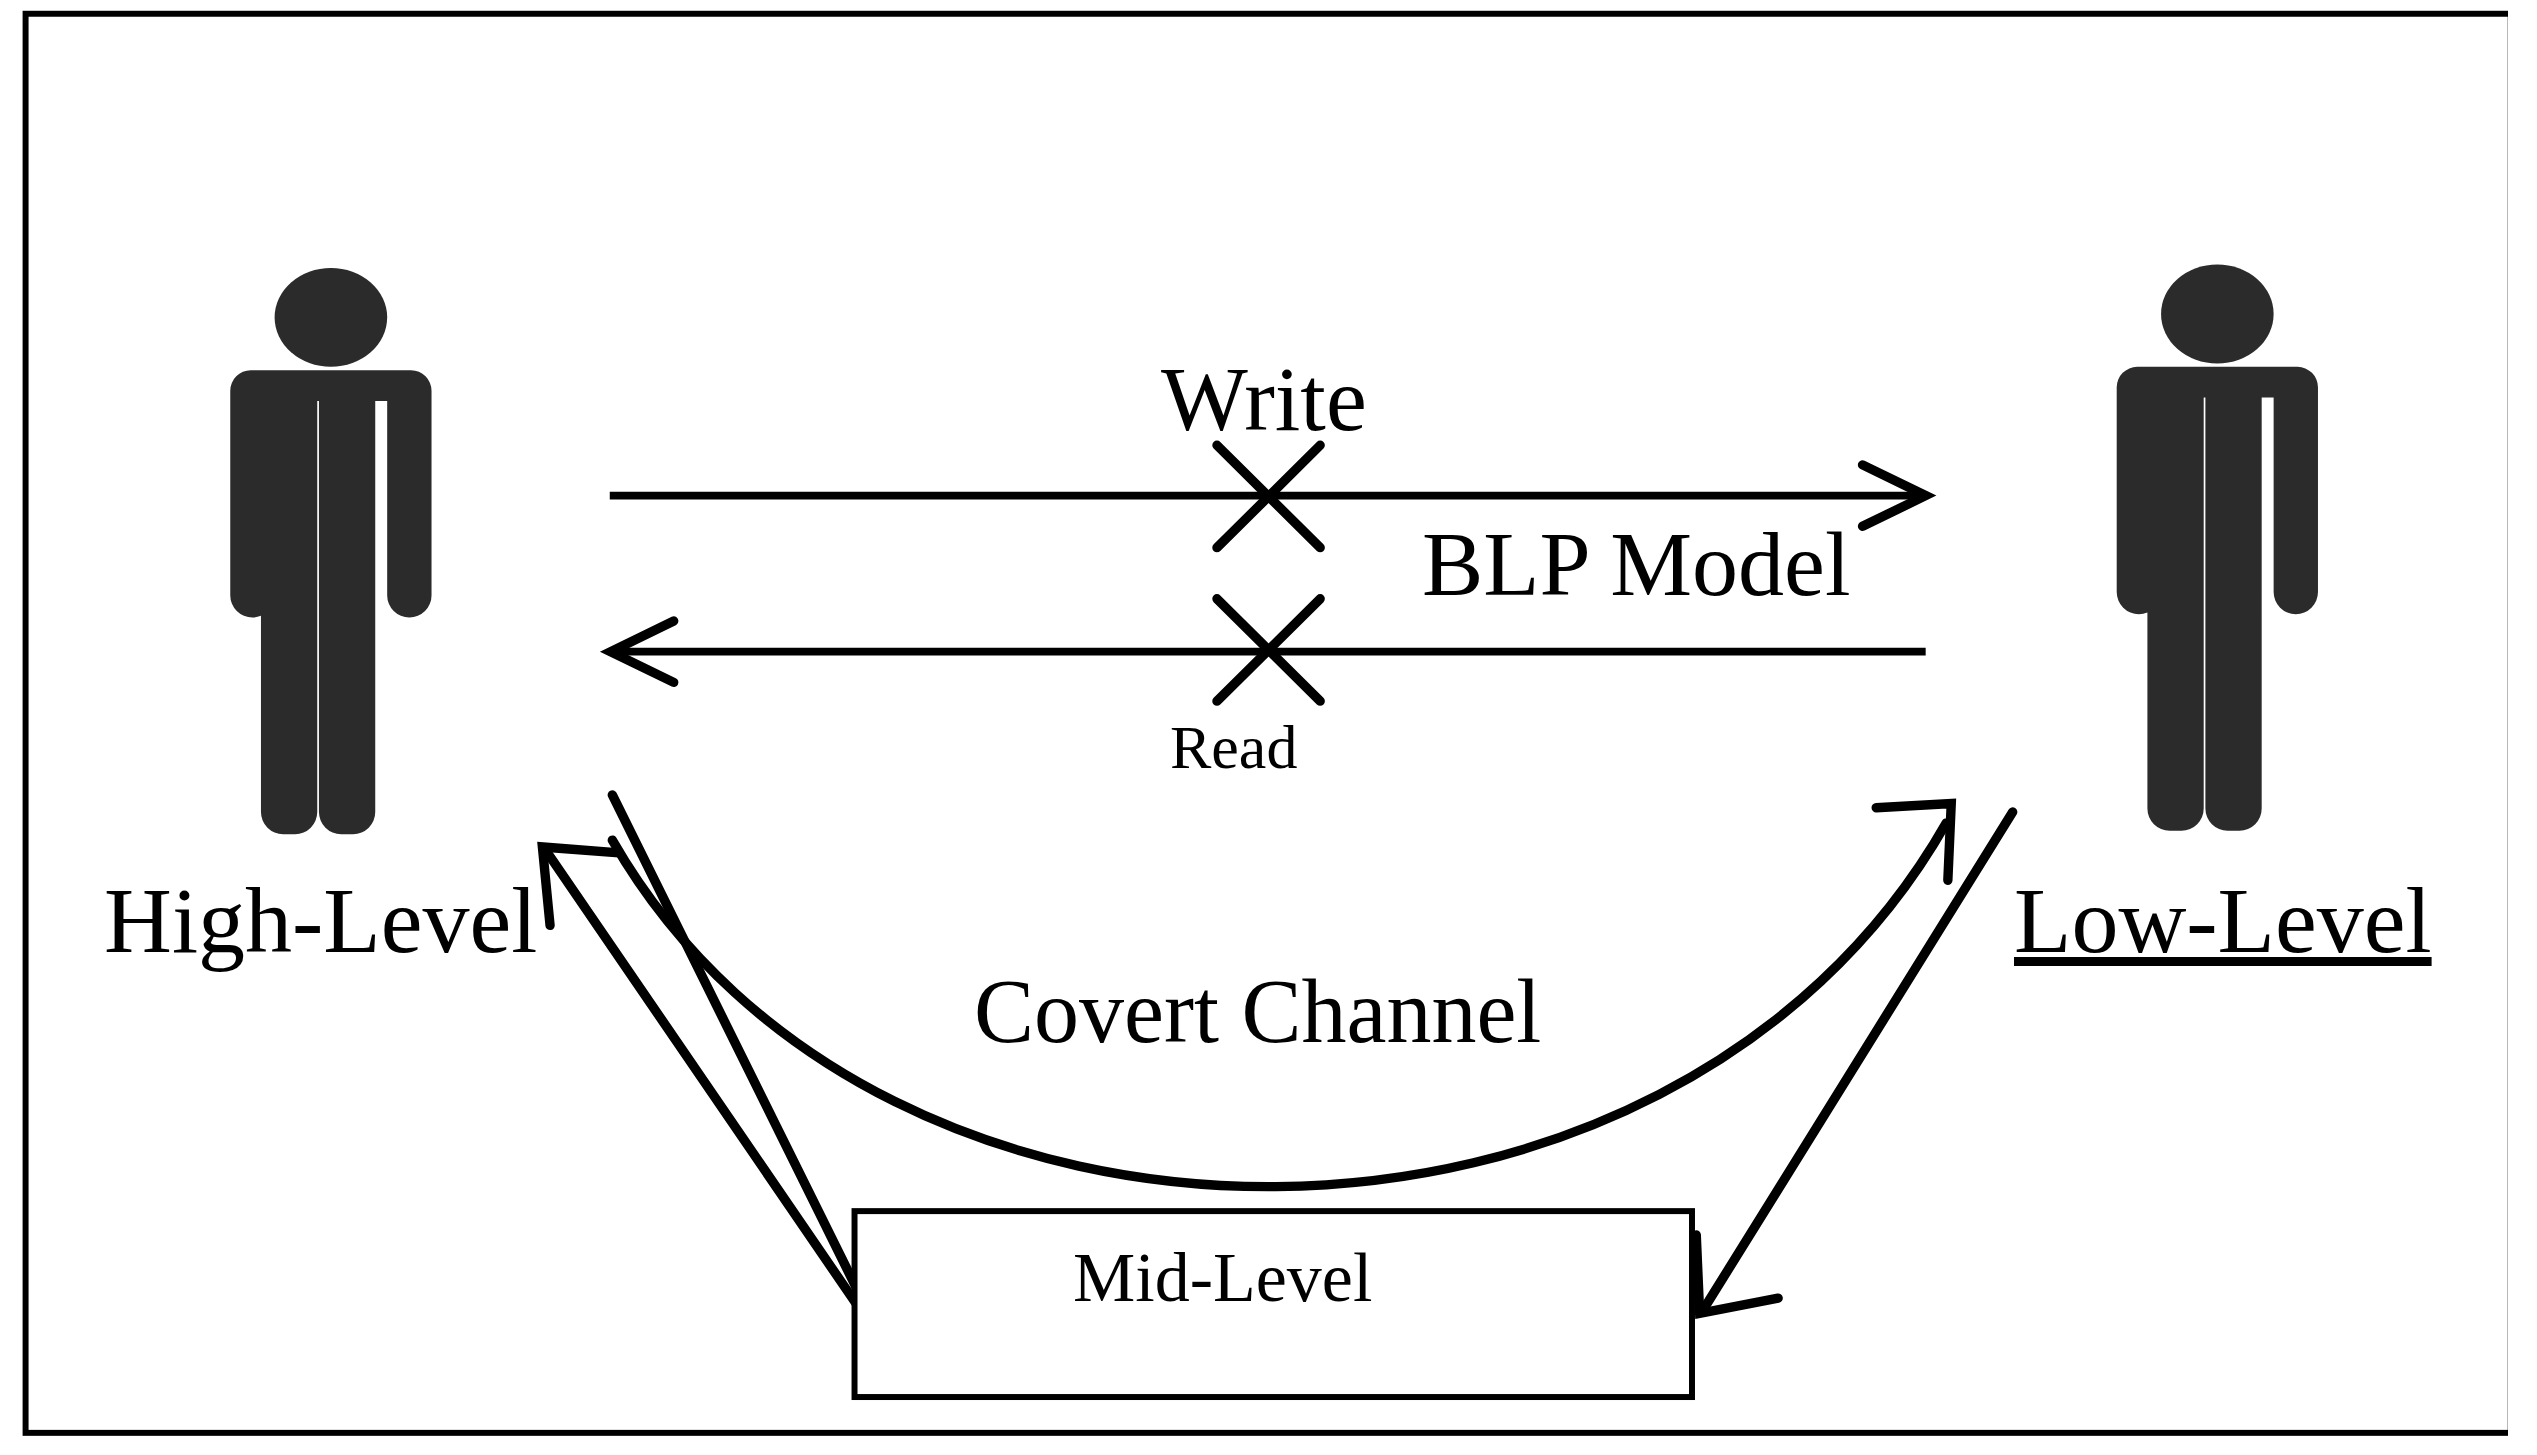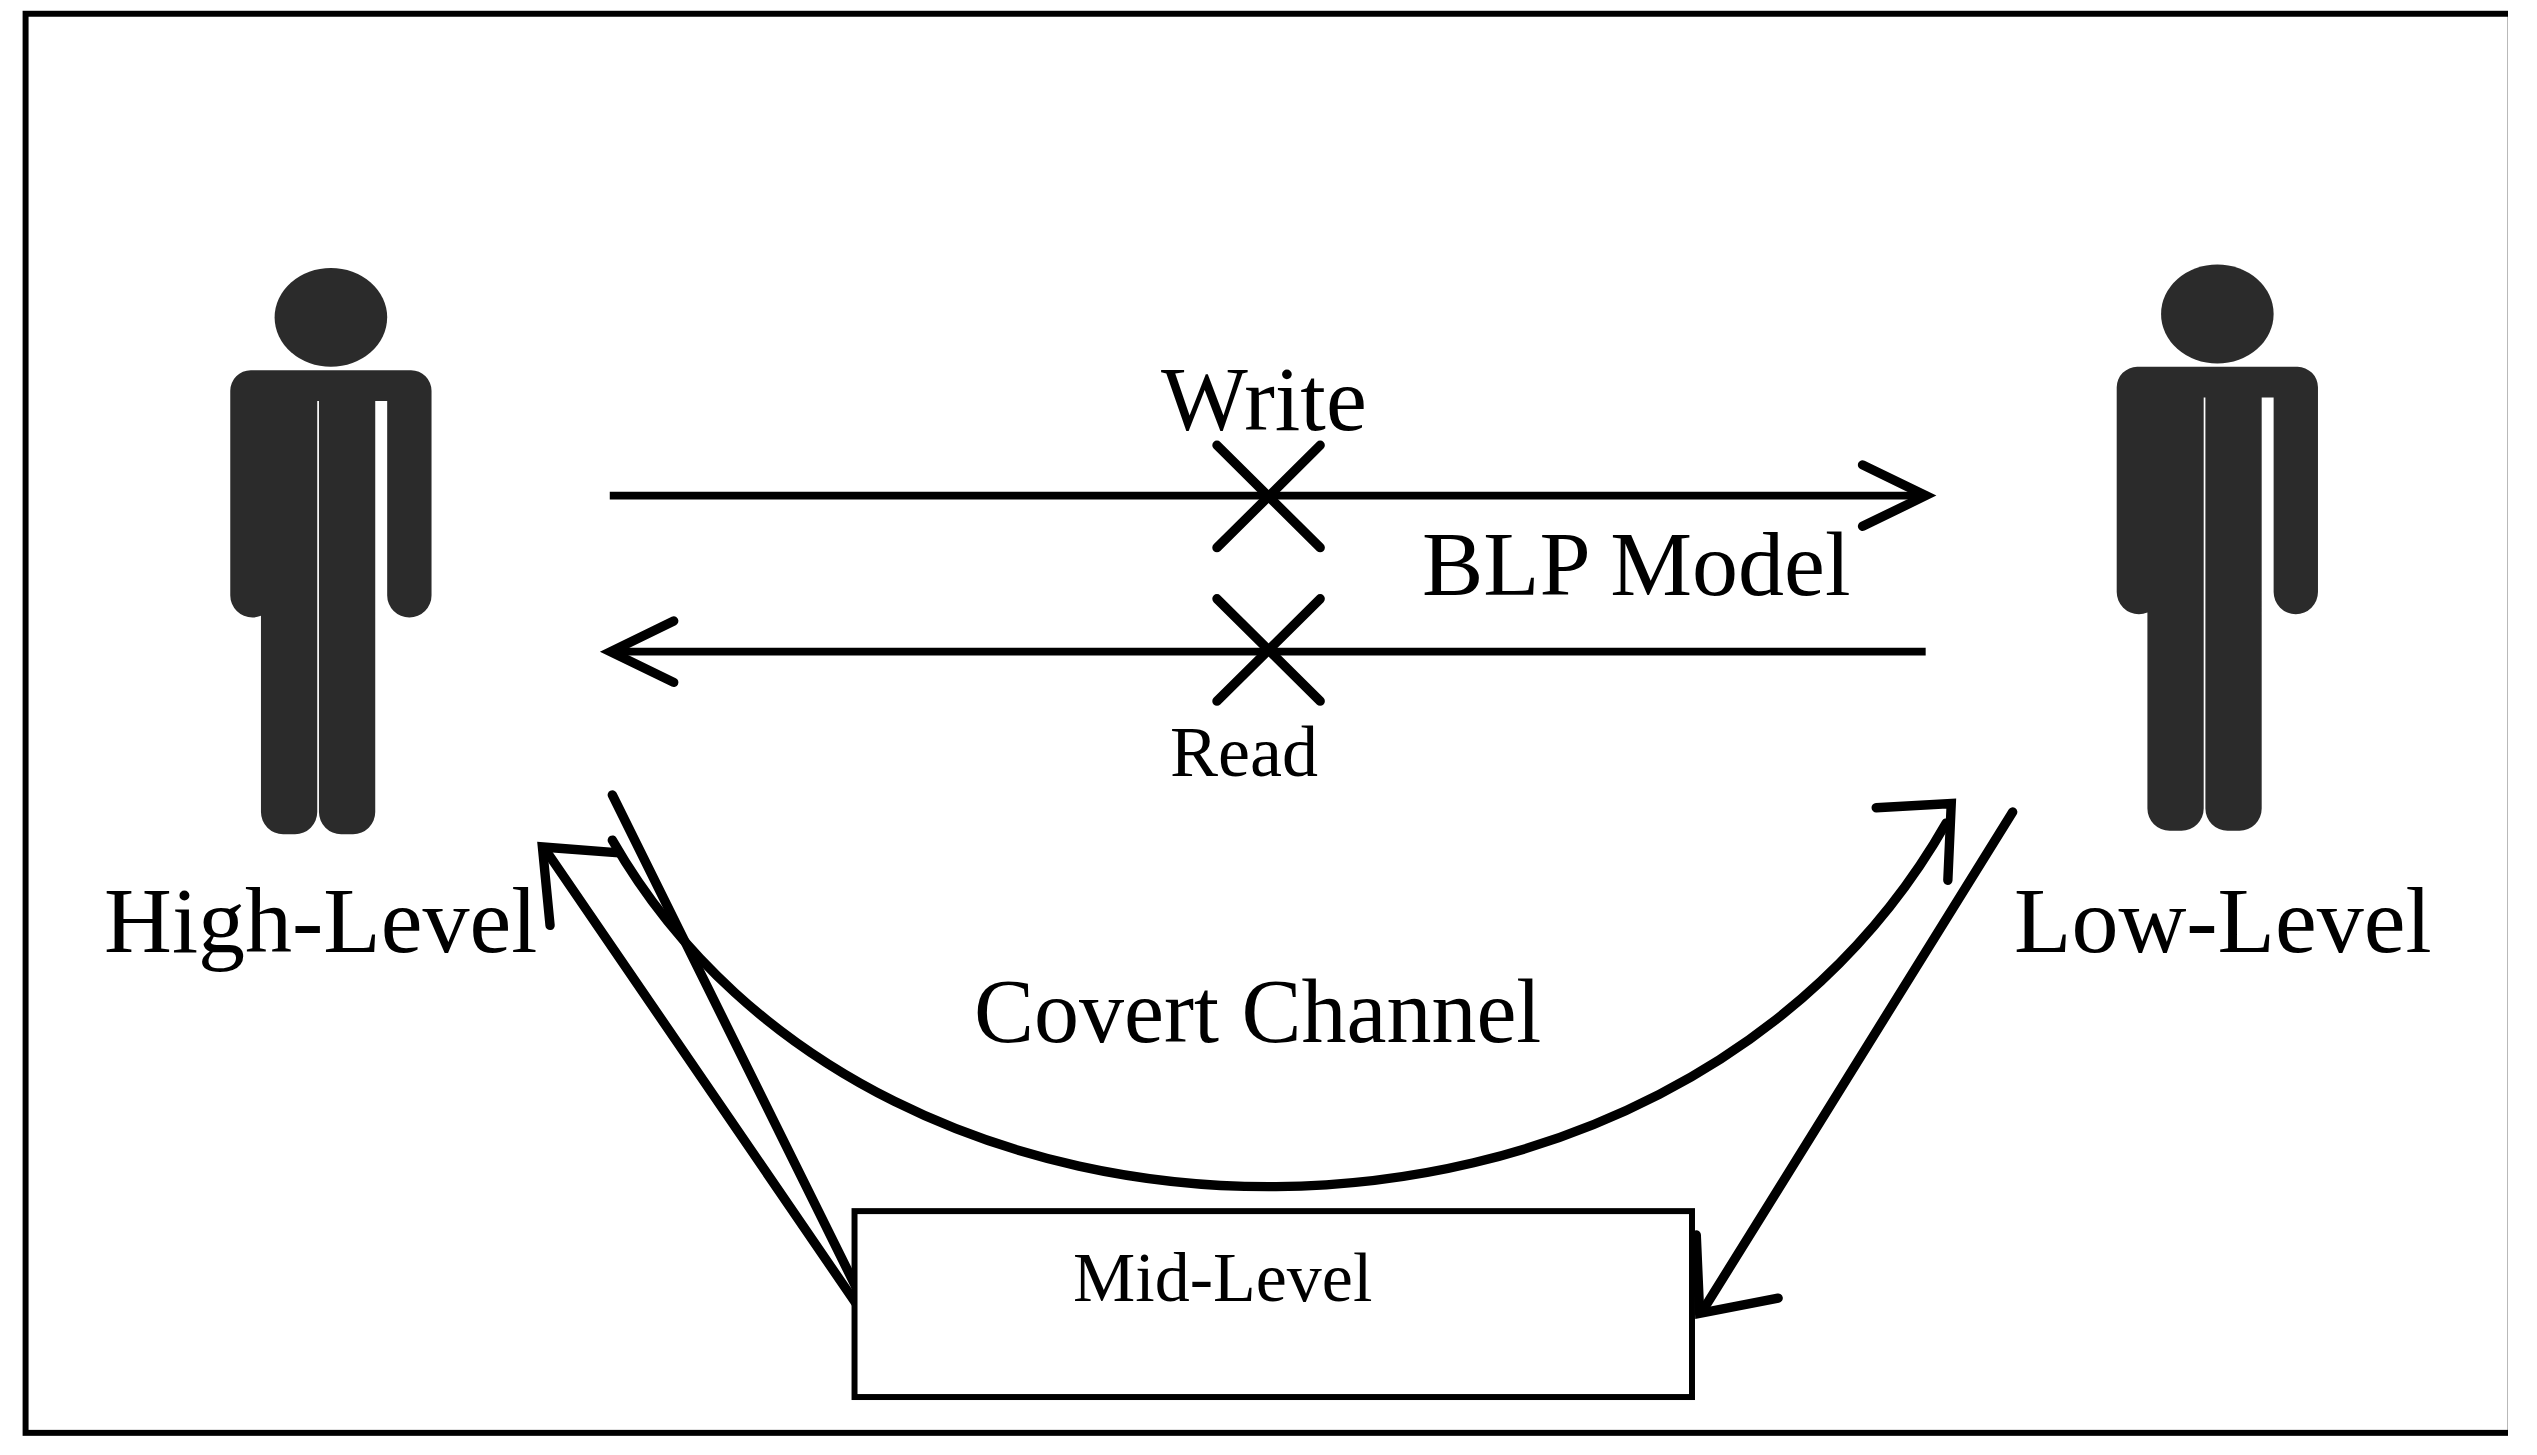--- a/index.html
+++ b/index.html
@@ -19,24 +19,24 @@
     height:1456px;
   }
   .label{
     position:absolute;
     font-family:"Liberation Serif", serif;
     color:#000000;
     white-space:nowrap;
     line-height:1;
   }
   #label-write   { left:1161px; top:353px;  font-size:92px; }
-  #label-read    { left:1170px; top:716px;  font-size:72px; }
+  #label-read    { left:1170px; top:716px;  font-size:62px; }
   #label-blp     { left:1422px; top:518px;  font-size:92px;text-align:right; }
   #label-high    { left:104px;  top:873px; font-size:94px; }
-  #label-low     { left:2014px; top:873px; font-size:94px; }
+  #label-low     { left:2014px; top:873px; font-size:94px;text-decoration:underline; }
   #label-covert  { left:974px; top:967px; font-size:90px; }
   #label-mid     { left:1073px; top:1243px; font-size:70px; }
 </style>
 </head>
 <body>
 
 <div id="canvas">
 
   <svg id="diagram-svg" viewBox="0 0 2976 1707" xmlns="http://www.w3.org/2000/svg">
 

